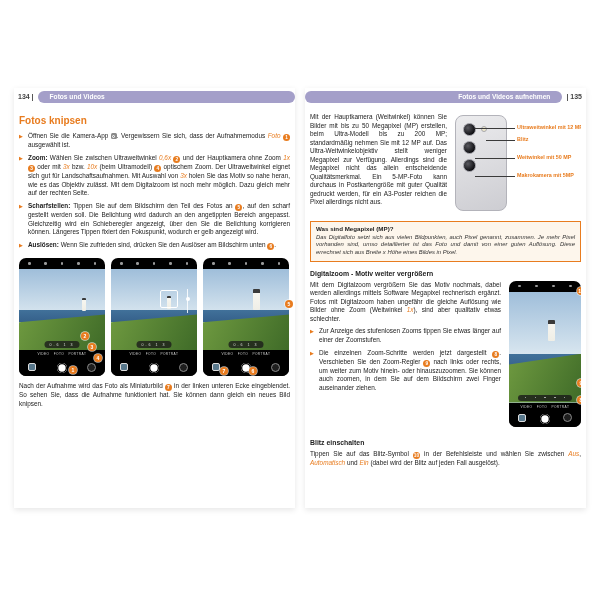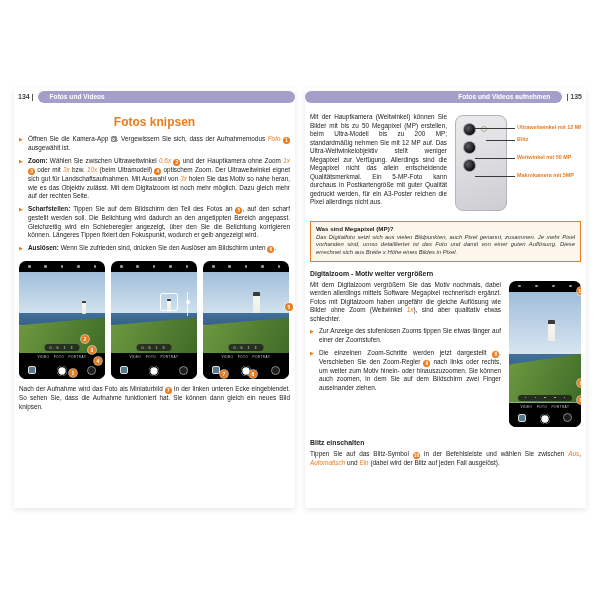--- a/index.html
+++ b/index.html
@@ -8,21 +8,21 @@
   .page{width:281px;min-height:412px;background:#fff;box-shadow:0 2px 6px rgba(0,0,0,0.10);position:relative;padding-bottom:8px;}
 
   
   .header{display:flex;align-items:center;height:13px;margin-top:2px;}
   .page-num{font-size:7px;font-weight:bold;color:#444;padding:0 4px;white-space:nowrap;}
   .pill{flex:1;background:#a49fc9;border-radius:7px;color:#fff;font-size:6.6px;font-weight:bold;display:flex;align-items:center;height:12px;}
   .pill.pl{padding-left:12px;}
   .pill.pr{justify-content:flex-end;padding-right:12px;}
 
   .pbody{padding:0 5px;}
-  .section-title{color:#e87c1f;font-weight:bold;font-size:12px;margin:12px 0 6px;text-align:center;}
+  .section-title{color:#e87c1f;font-weight:bold;font-size:10px;margin:12px 0 6px;}
   .jtext{font-size:6.4px;line-height:1.33;text-align:justify;}
 
   .bullet{display:flex;margin-bottom:4.5px;}
   .bullet .arrow{color:#e87c1f;font-size:5px;width:9px;flex:none;padding-top:1px;}
   .bullet .btext{flex:1;font-size:6.4px;line-height:1.33;text-align:justify;}
 
   
   .seg-b{font-weight:bold;}
   .seg-o{color:#e87c1f;font-style:italic;}
   .seg-n{display:inline-block;min-width:7px;height:7px;padding:0 1px;box-sizing:border-box;background:#e87c1f;color:#fff;border-radius:4px;font-size:4.8px;font-weight:bold;text-align:center;line-height:7.2px;vertical-align:-1px;}

